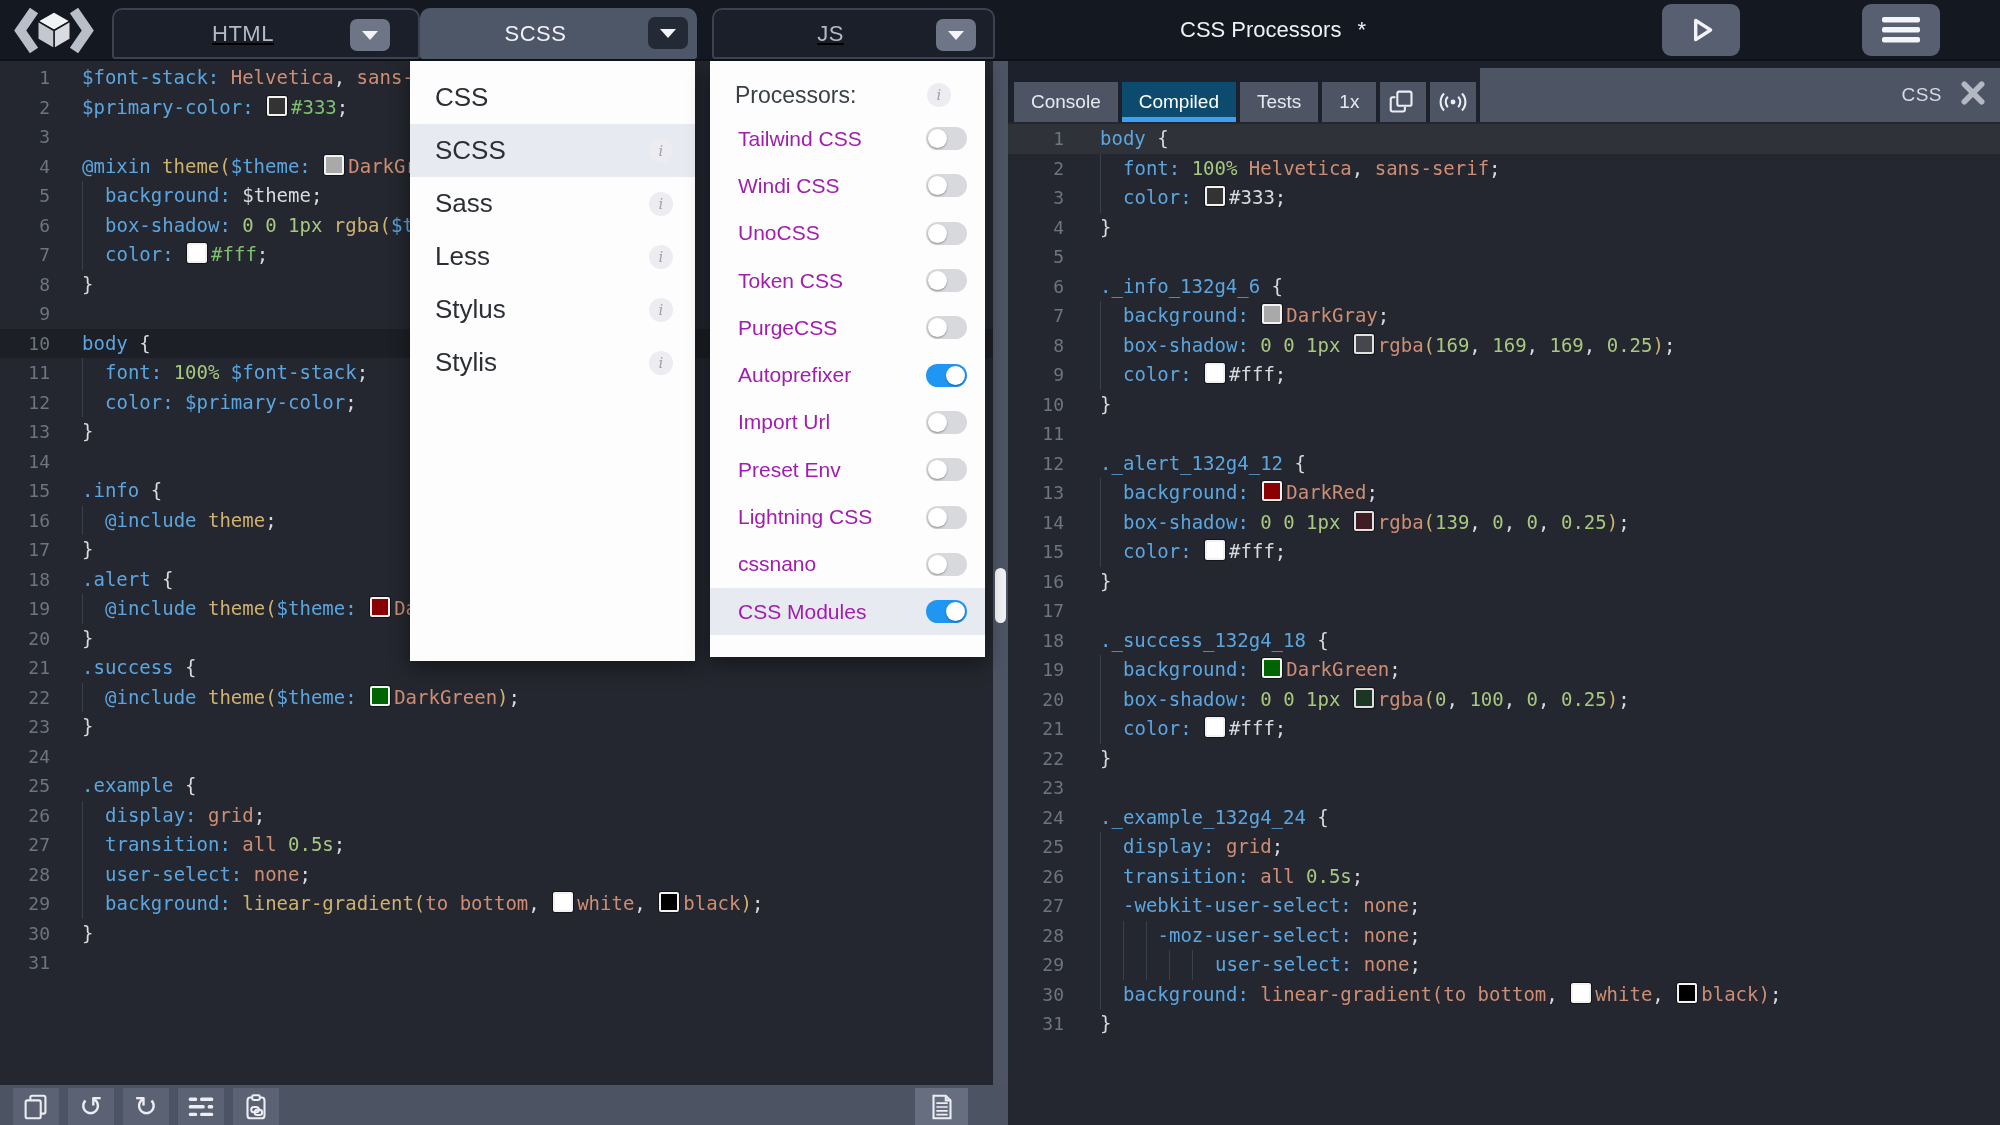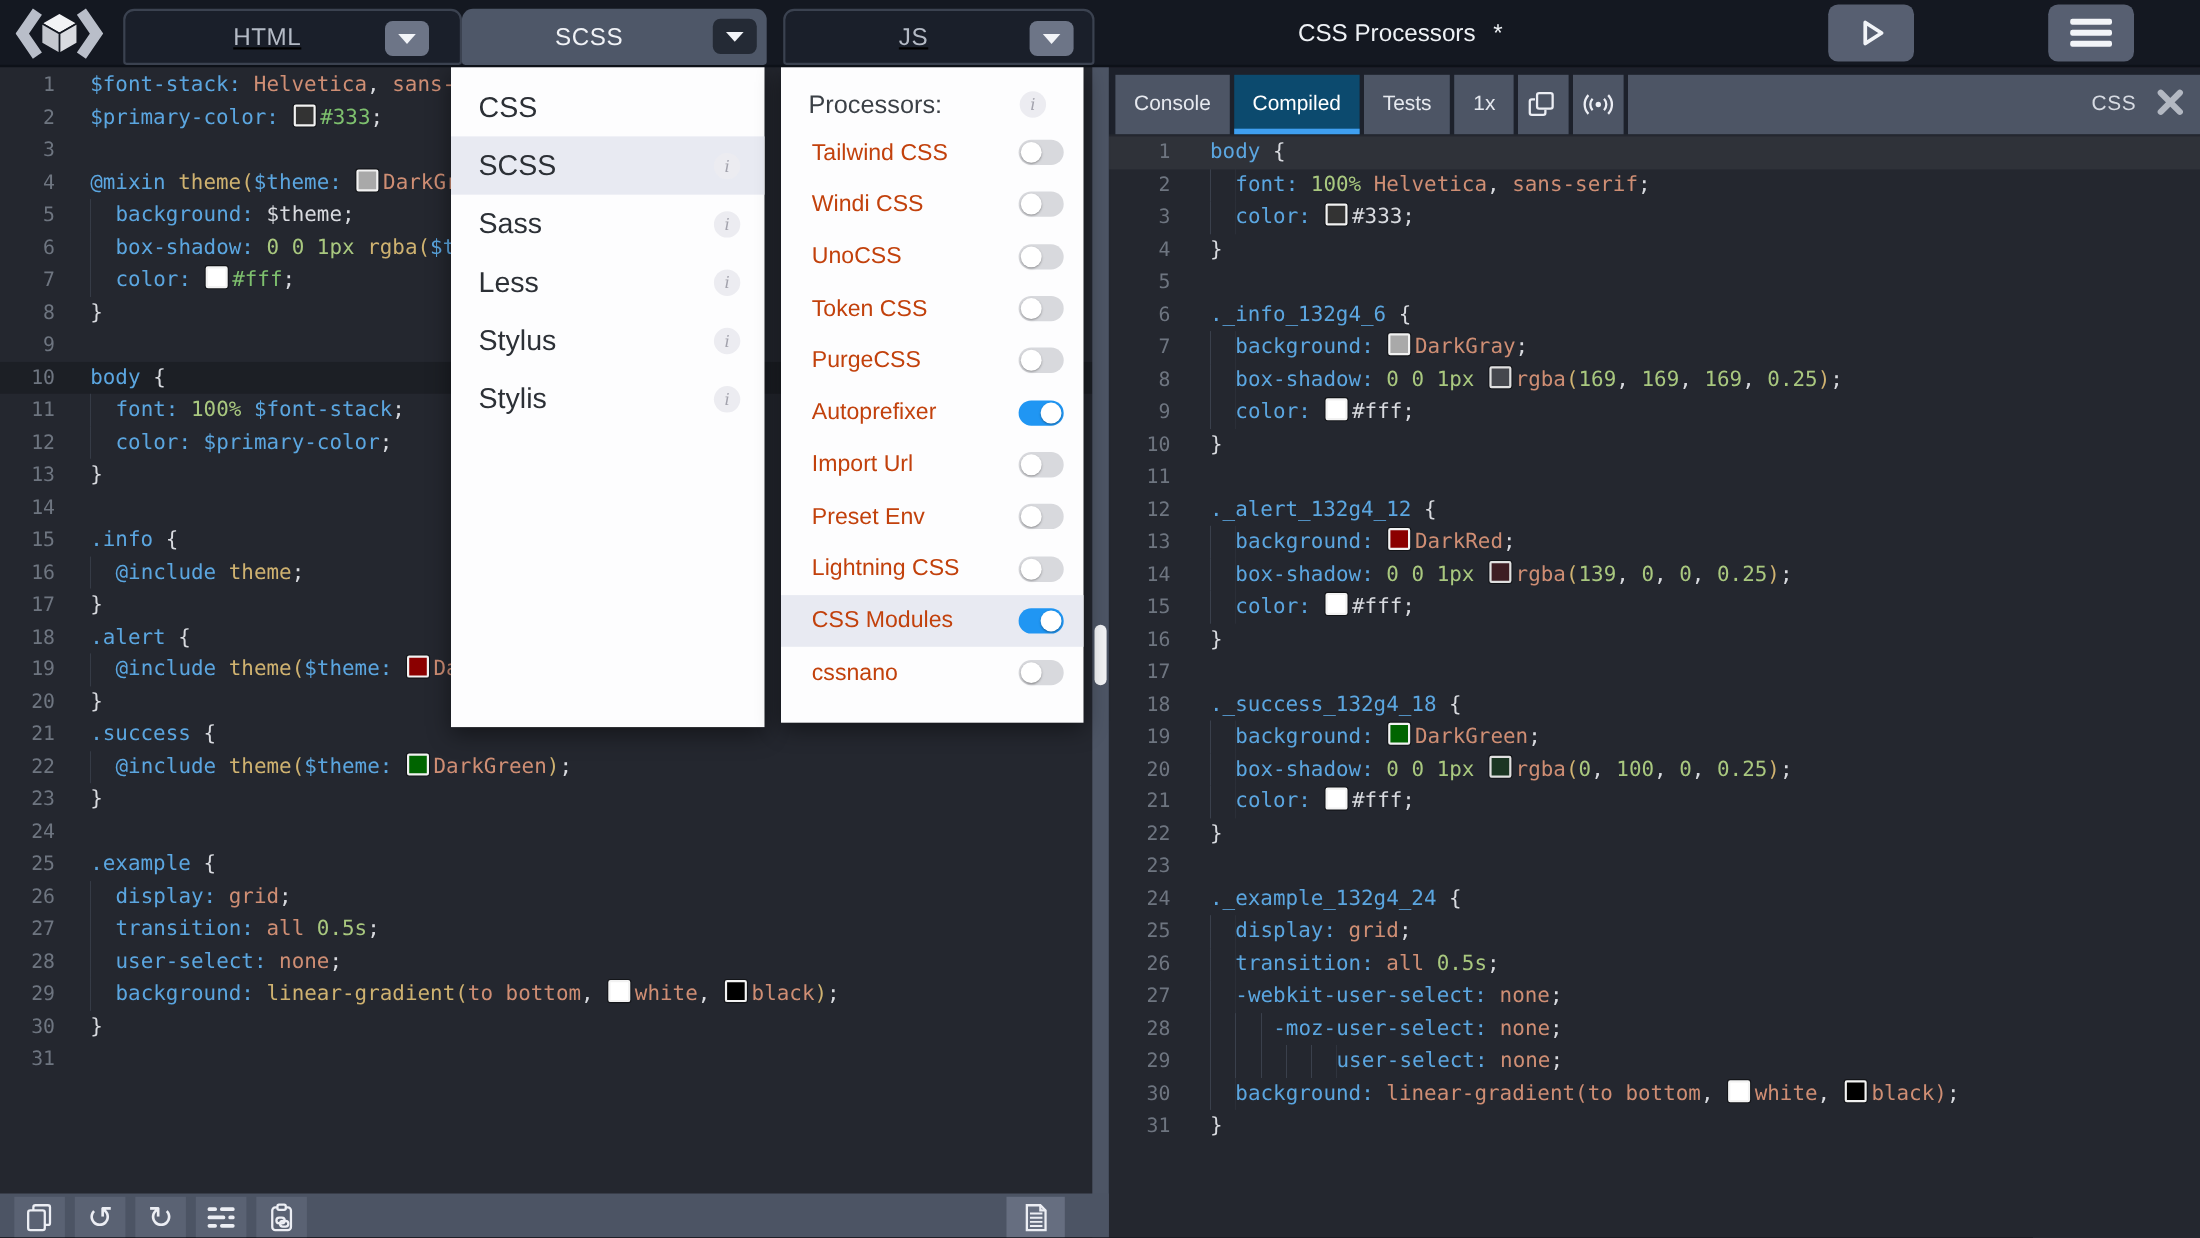--- a/index.html
+++ b/index.html
@@ -28,21 +28,21 @@
 
   
   .left-editor{position:absolute;left:0;top:61px;width:993px;height:1024px;background:#24272f;}
   .divider{position:absolute;left:993px;top:61px;width:15px;height:1064px;background:#4d5565;z-index:4;}
   .scroll-thumb{position:absolute;left:2px;top:507px;width:11px;height:55px;border-radius:6px;background:#f2f3f5;}
   .right-panel{position:absolute;left:1008px;top:61px;width:992px;height:1064px;background:#24272f;}
 
   
   .tabbar{position:absolute;left:0;top:0;width:992px;height:61px;background:#1d212b;display:flex;
           align-items:flex-end;gap:4px;padding-left:6px;box-sizing:border-box;}
-  .tab{height:54px;background:#4d5565;color:#e6e9ef;font-size:19px;display:flex;align-items:center;
+  .tab{height:40px;background:#4d5565;color:#e6e9ef;font-size:19px;display:flex;align-items:center;
        justify-content:center;padding:0 17px;position:relative;box-sizing:border-box;}
   .tab.active{background:#0c4a6e;color:#fff;}
   .tab.active::after{content:"";position:absolute;left:0;right:0;bottom:0;height:5px;background:#3f9ff0;}
   .tab.iconbtn{width:46px;padding:0;}
   .tab-fill{height:54px;background:#4d5565;flex:1;display:flex;align-items:center;justify-content:flex-end;
             gap:18px;padding-right:14px;}
   .corner-label{color:#d6dae2;font-size:19px;letter-spacing:.5px;}
 
   
   .code-area{position:absolute;font-family:"DejaVu Sans Mono",monospace;font-size:19px;line-height:29.5px;}
@@ -68,21 +68,21 @@
   .menu-item{height:53px;display:flex;align-items:center;padding-left:25px;font-size:26px;color:#2c3036;}
   .menu-item.selected{background:#e8eaf2;}
   .info-icon{margin-left:auto;margin-right:22px;width:24px;height:24px;border-radius:50%;background:#ececf1;
              color:#a3a3ad;font-family:"DejaVu Serif",serif;font-style:italic;font-size:15px;
              display:flex;align-items:center;justify-content:center;flex:none;}
 
   
   .proc-panel{position:absolute;left:710px;top:61px;width:275px;height:596px;background:#fdfdfe;
               box-shadow:0 6px 20px rgba(0,0,0,.45);z-index:10;padding-top:14px;box-sizing:border-box;}
   .proc-header{height:40px;display:flex;align-items:center;padding:0 20px 0 25px;font-size:23px;color:#3b4046;}
-  .proc-item{height:47.3px;display:flex;align-items:center;padding:0 18px 0 28px;font-size:21px;color:#c2410c;}
+  .proc-item{height:47.3px;display:flex;align-items:center;padding:0 18px 0 28px;font-size:21px;color:#a21caf;}
   .proc-item.highlighted{background:#e8eaf2;}
   .toggle{margin-left:auto;width:41px;height:23px;border-radius:12px;background:#d8d9dd;position:relative;flex:none;}
   .toggle .knob{position:absolute;top:2px;left:2px;width:19px;height:19px;border-radius:50%;background:#fff;
                 box-shadow:0 1px 2px rgba(0,0,0,.35);}
   .toggle.on{background:#2096f3;}
   .toggle.on .knob{left:auto;right:2px;}
 
   
   .toolbar{position:absolute;left:0;top:1085px;width:1008px;height:40px;background:#4c5464;z-index:6;}
   .tool-btn{position:absolute;top:3px;width:46px;height:37px;background:#5a6273;display:flex;
@@ -328,29 +328,29 @@
           <span class="toggle">
             <span class="knob"></span>
           </span>
         </div>
         <div class="proc-item">
           <span>Lightning CSS</span>
           <span class="toggle">
             <span class="knob"></span>
           </span>
         </div>
+        <div class="proc-item">
+          <span>cssnano</span>
+          <span class="toggle">
+            <span class="knob"></span>
+          </span>
+        </div>
         <div class="proc-item highlighted">
           <span>CSS Modules</span>
           <span class="toggle on">
-            <span class="knob"></span>
-          </span>
-        </div>
-        <div class="proc-item">
-          <span>cssnano</span>
-          <span class="toggle">
             <span class="knob"></span>
           </span>
         </div>
       </div>
   </div>
 
   <div class="toolbar" id="toolbar">
       <div class="tool-btn" style="left: 13px;">
         <svg width="34" height="32" viewBox="0 0 36 32" fill="none" stroke="#eceef4" stroke-width="2.2">
           <rect x="12" y="4" width="16" height="19" rx="2"></rect>

